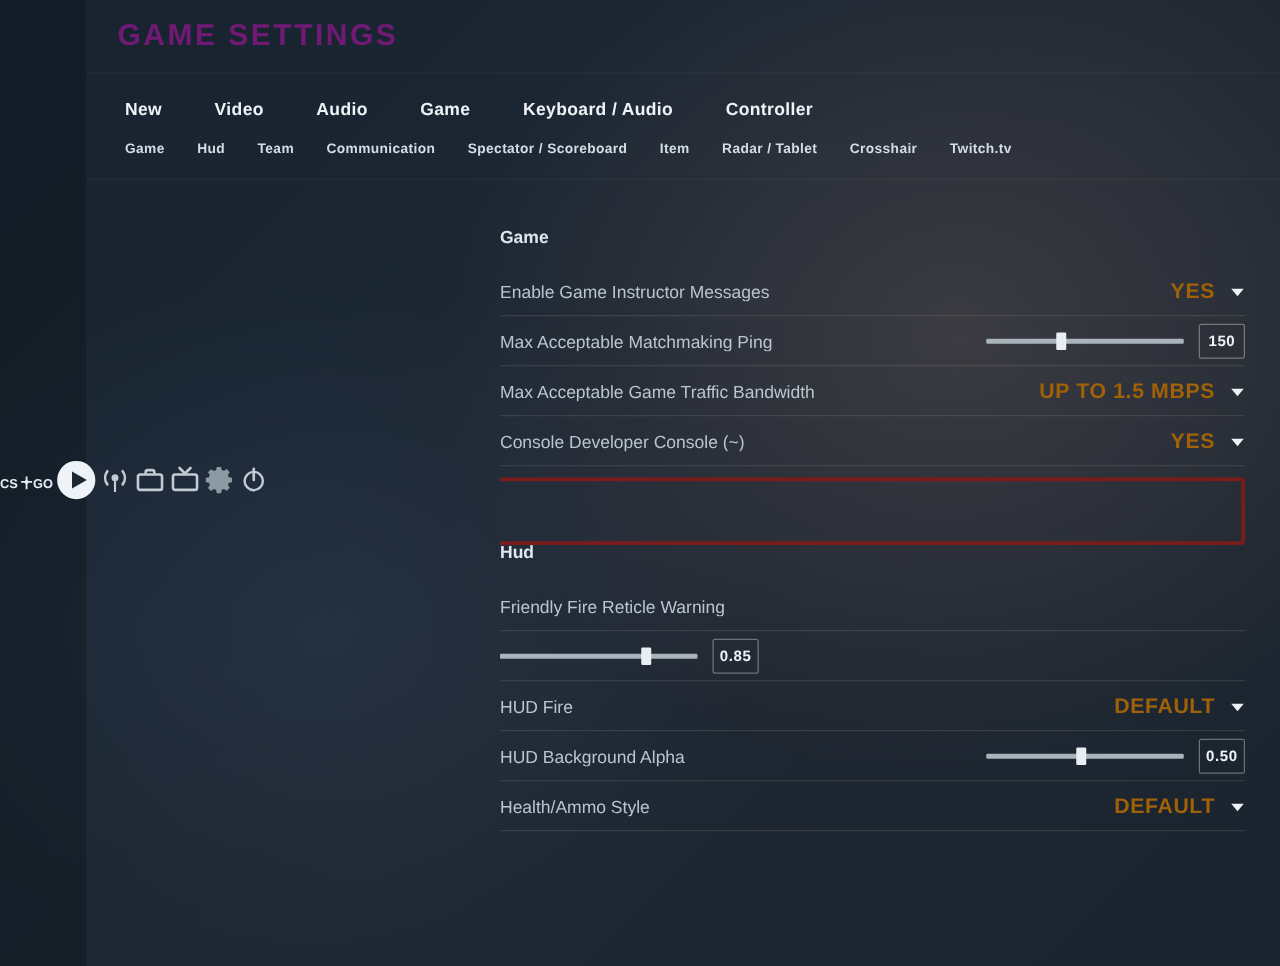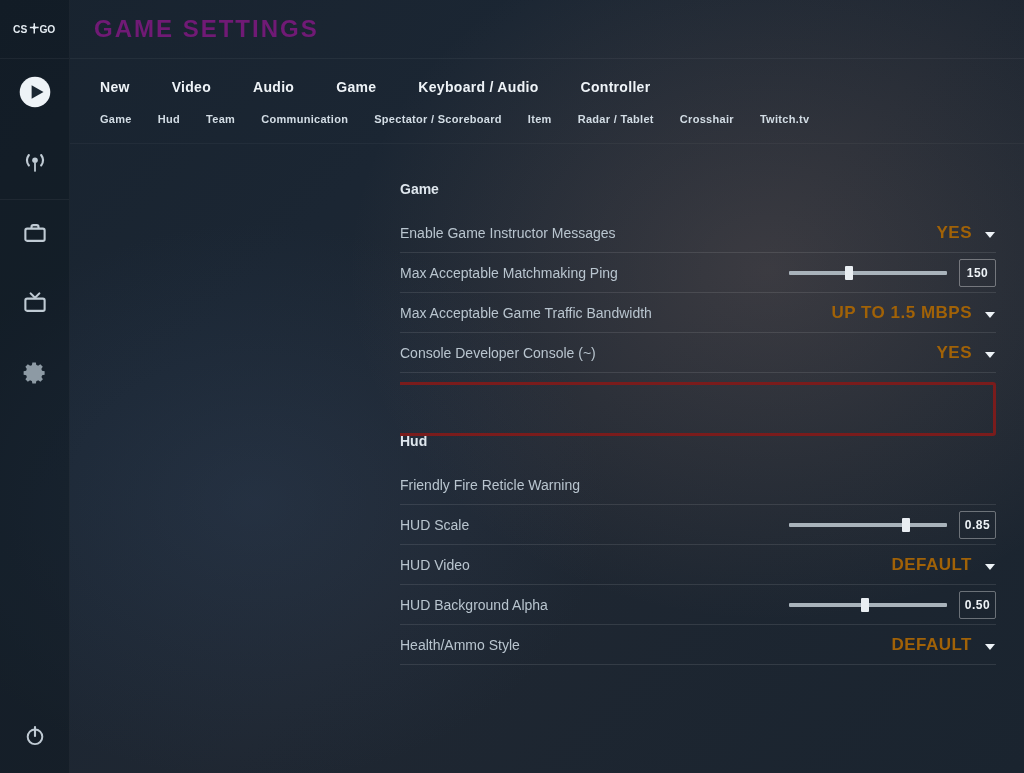--- a/index.html
+++ b/index.html
@@ -10,21 +10,21 @@
       radial-gradient(ellipse 500px 400px at 25% 65%, rgba(60,80,110,0.25), transparent 70%),
       linear-gradient(135deg, #18232f 0%, #1b2633 30%, #1f2732 55%, #1a242f 100%);
     color: #d6dee6;
   }
 
   
   .rail {
     position: absolute; left:0; top:0; bottom:0; width:70px;
     background: rgba(10,16,22,0.35);
     border-right: 1px solid rgba(255,255,255,0.04);
-    display:flex; flex-direction:column; align-items:center;
+    display:flex; flex-direction:row; align-items:center;
   }
   .rail-logo { height:58px; display:flex; align-items:center; justify-content:center; width:100%; }
   .rail-sep  { width:100%; border-top:1px solid rgba(255,255,255,0.05); }
   .rail-btn  { width:70px; height:70px; display:flex; align-items:center; justify-content:center; cursor:pointer; }
   .rail-btn svg { width:28px; height:28px; fill:#c0cbd4; }
   .rail-btn.play svg { width:34px; height:34px; }
   .rail-spacer { flex:1; }
   .rail-bottom { width:70px; height:70px; display:flex; align-items:center; justify-content:center; cursor:pointer; }
   .rail-bottom svg { width:26px; height:26px; fill:#c0cbd4; stroke:#c0cbd4; }
 
@@ -266,31 +266,30 @@
     </div>
 
     <div class="hud-gap"></div>
     <div class="section-title">Hud</div>
 
     <div class="row">
       <div class="label">Friendly Fire Reticle Warning</div>
     </div>
 
     <div class="row">
-      <div class="label">HUD Scale</div>
       <div class="control">
         <div class="slider">
           <div class="thumb" style="left:74%"></div>
         </div>
         <div class="numbox">0.85</div>
       </div>
     </div>
 
     <div class="row">
-      <div class="label">HUD Video</div>
+      <div class="label">HUD Fire</div>
       <div class="control dropdown">
         <span class="val">DEFAULT</span>
         <span class="chev"><svg viewBox="0 0 12 12">
               <path d="M1 3 L6 9 L11 3 Z"></path>
             </svg></span>
       </div>
     </div>
 
     <div class="row">
       <div class="label">HUD Background Alpha</div>

